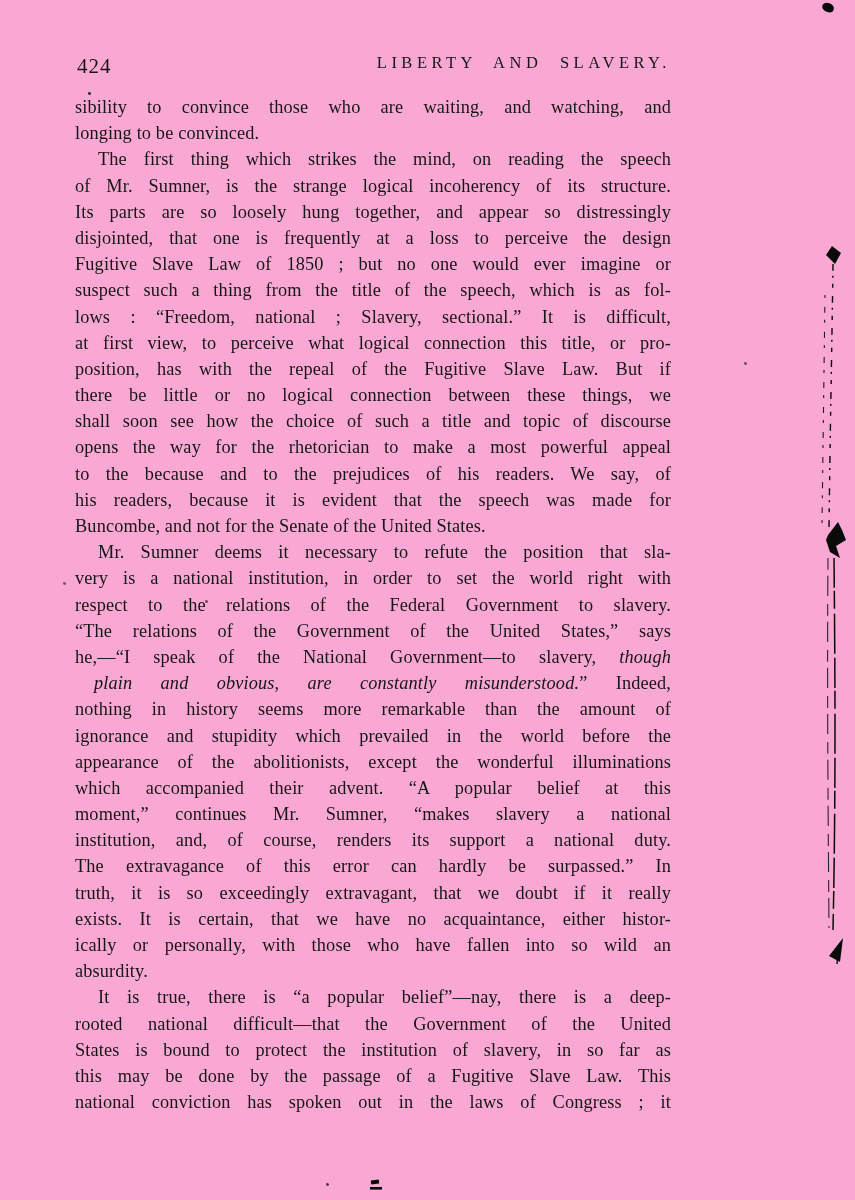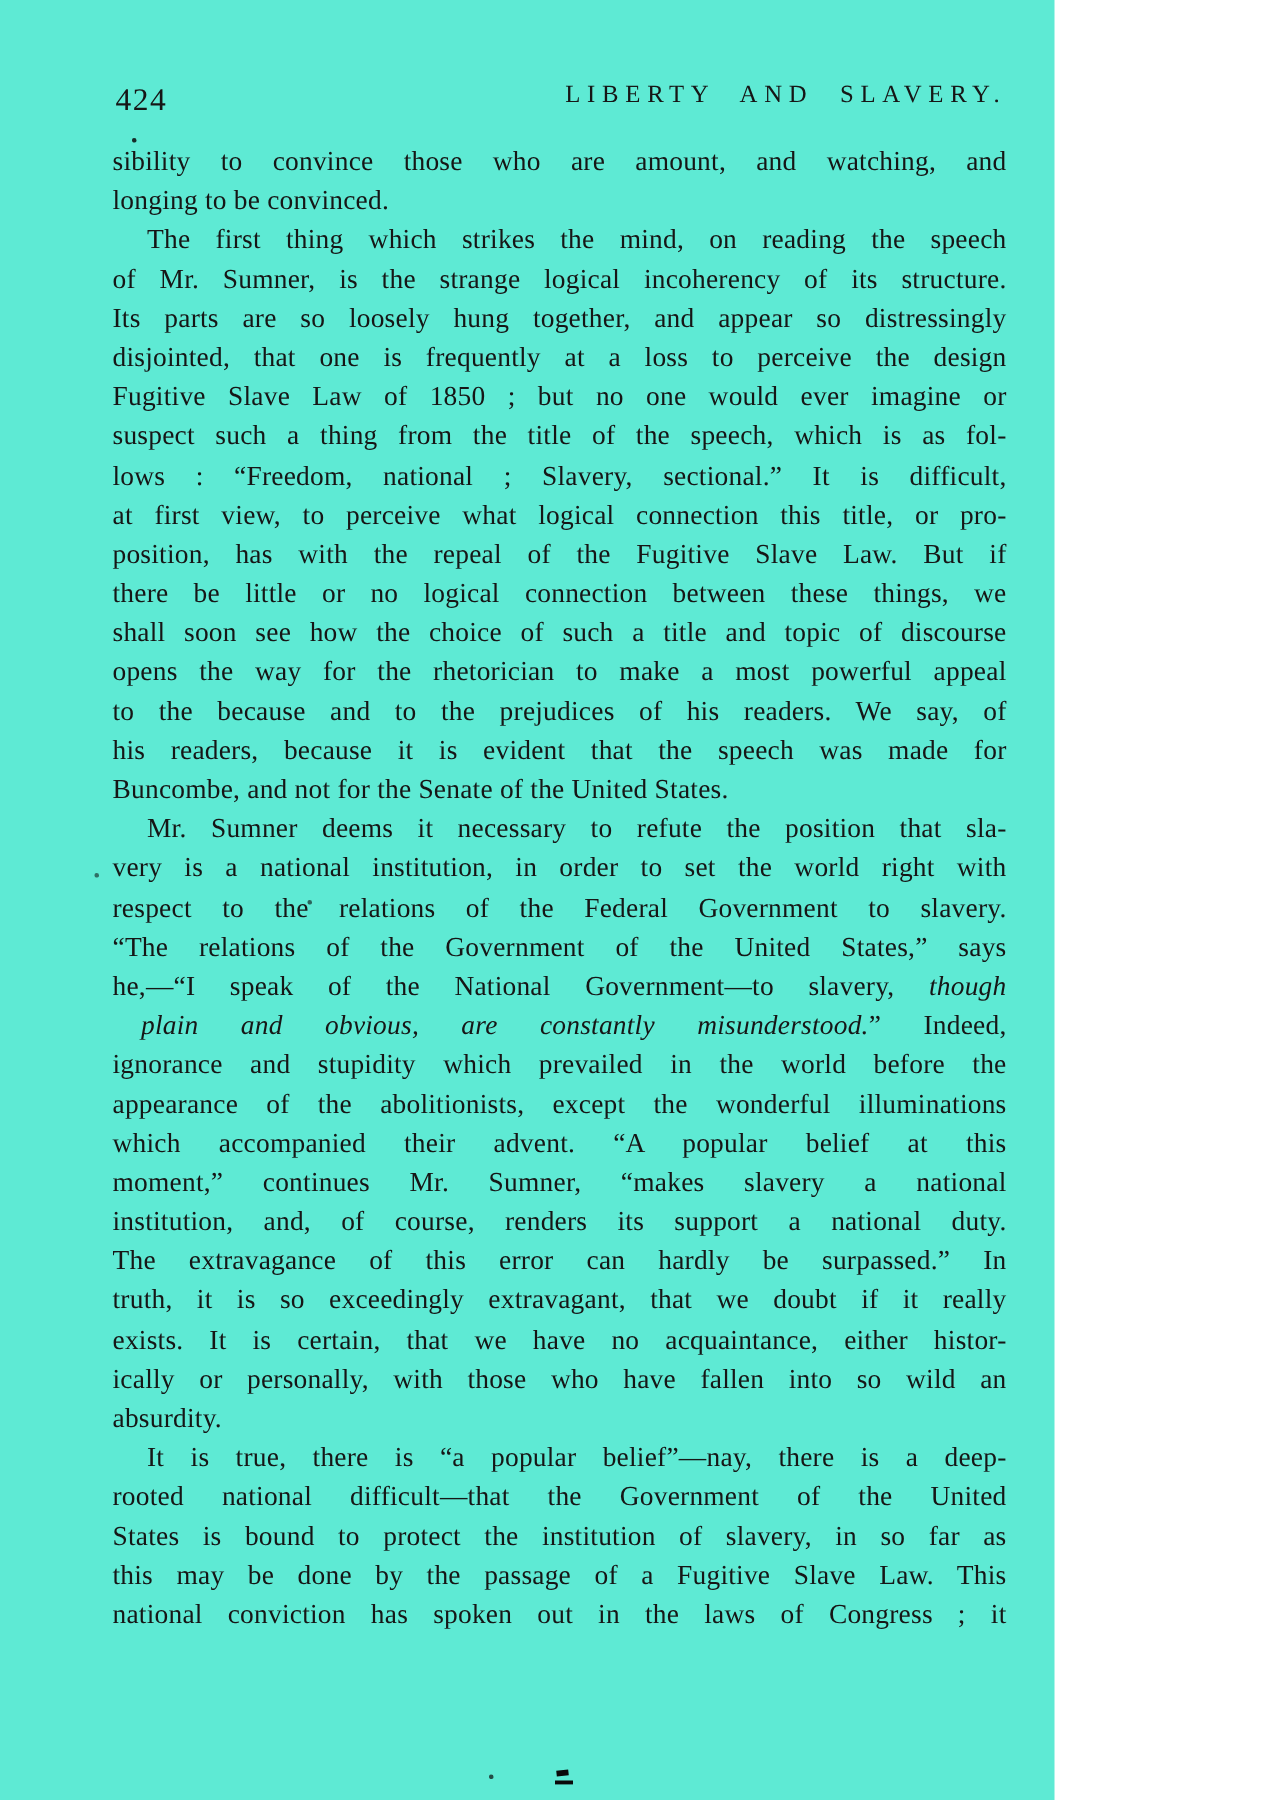--- a/index.html
+++ b/index.html
@@ -1,21 +1,21 @@
 <!DOCTYPE html>
 <html><head>
 <meta charset="utf-8">
 <style>
   * { margin: 0; padding: 0; box-sizing: border-box; }
   html, body { background: #ffffff; }
   .page {
     position: relative;
-    width: 703px;
+    width: 855px;
     height: 1200px;
-    background: #5eead4;
+    background: #f9a8d4;
     overflow: hidden;
     font-family: "Liberation Serif", "DejaVu Serif", serif;
     color: #161616;
   }
   .running-head {
     position: absolute;
     left: 75px;
     top: 50px;
     width: 596px;
     height: 28px;
@@ -71,21 +71,21 @@
 <body>
 
 <div class="page">
 
   <div class="running-head">
     <div class="page-number">424</div>
     <div class="head-title">LIBERTY AND SLAVERY.</div>
   </div>
 
   <div class="body-text">
-      <div class="line"><span>sibility to convince those who are amount, and watching, and</span></div>
+      <div class="line"><span>sibility to convince those who are waiting, and watching, and</span></div>
       <div class="line para-end"><span>longing to be convinced.</span></div>
       <div class="line indent"><span>The first thing which strikes the mind, on reading the speech</span></div>
       <div class="line"><span>of Mr. Sumner, is the strange logical incoherency of its structure.</span></div>
       <div class="line"><span>Its parts are so loosely hung together, and appear so distressingly</span></div>
       <div class="line"><span>disjointed, that one is frequently at a loss to perceive the design</span></div>
       <div class="line"><span>Fugitive Slave Law of 1850 ; but no one would ever imagine or</span></div>
       <div class="line"><span>suspect such a thing from the title of the speech, which is as fol-</span></div>
       <div class="line"><span>lows : “Freedom, national ; Slavery, sectional.” It is difficult,</span></div>
       <div class="line"><span>at first view, to perceive what logical connection this title, or pro-</span></div>
       <div class="line"><span>position, has with the repeal of the Fugitive Slave Law. But if</span></div>
@@ -94,20 +94,21 @@
       <div class="line"><span>opens the way for the rhetorician to make a most powerful appeal</span></div>
       <div class="line"><span>to the because and to the prejudices of his readers. We say, of</span></div>
       <div class="line"><span>his readers, because it is evident that the speech was made for</span></div>
       <div class="line para-end"><span>Buncombe, and not for the Senate of the United States.</span></div>
       <div class="line indent"><span>Mr. Sumner deems it necessary to refute the position that sla-</span></div>
       <div class="line"><span>very is a national institution, in order to set the world right with</span></div>
       <div class="line"><span>respect to the relations of the Federal Government to slavery.</span></div>
       <div class="line"><span>“The relations of the Government of the United States,” says</span></div>
       <div class="line"><span>he,—“I speak of the National Government—to slavery, </span><span style="font-style: italic;">though</span></div>
       <div class="line"><span style="font-style: italic; margin-left: 19px;">plain and obvious, are constantly misunderstood.</span><span>” Indeed,</span></div>
+      <div class="line"><span>nothing in history seems more remarkable than the amount of</span></div>
       <div class="line"><span>ignorance and stupidity which prevailed in the world before the</span></div>
       <div class="line"><span>appearance of the abolitionists, except the wonderful illuminations</span></div>
       <div class="line"><span>which accompanied their advent. “A popular belief at this</span></div>
       <div class="line"><span>moment,” continues Mr. Sumner, “makes slavery a national</span></div>
       <div class="line"><span>institution, and, of course, renders its support a national duty.</span></div>
       <div class="line"><span>The extravagance of this error can hardly be surpassed.” In</span></div>
       <div class="line"><span>truth, it is so exceedingly extravagant, that we doubt if it really</span></div>
       <div class="line"><span>exists. It is certain, that we have no acquaintance, either histor-</span></div>
       <div class="line"><span>ically or personally, with those who have fallen into so wild an</span></div>
       <div class="line para-end"><span>absurdity.</span></div>

